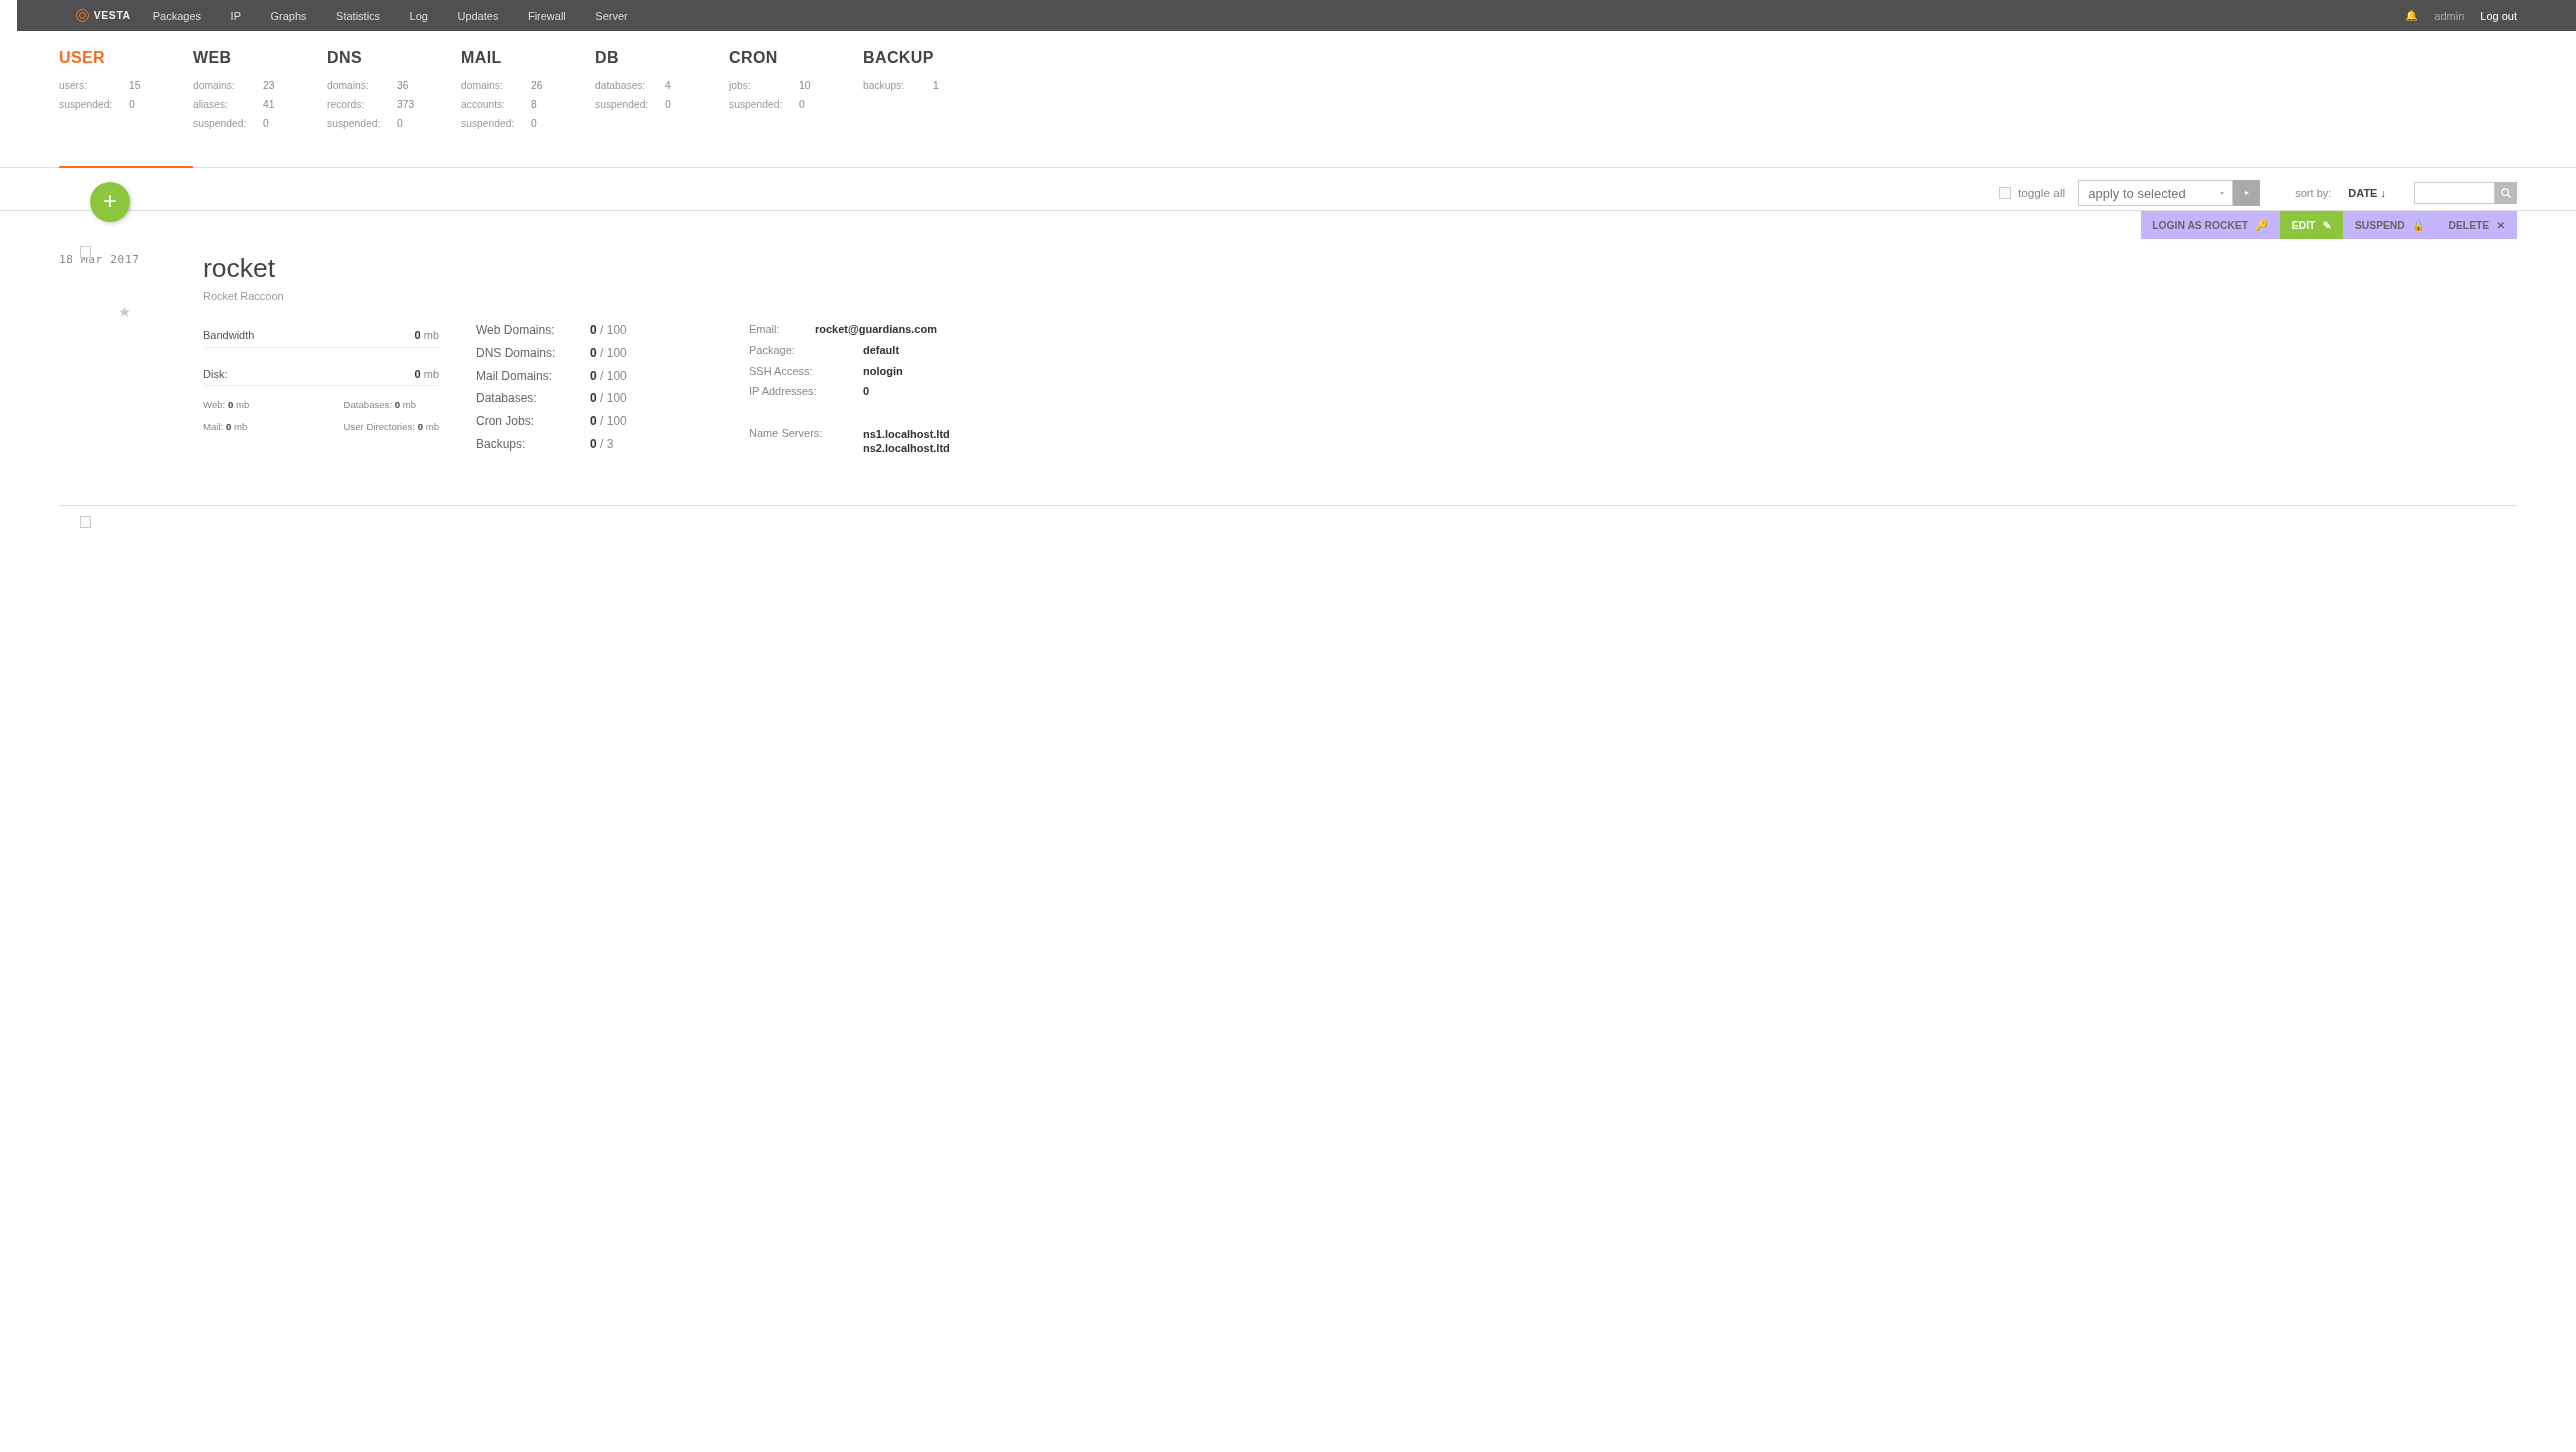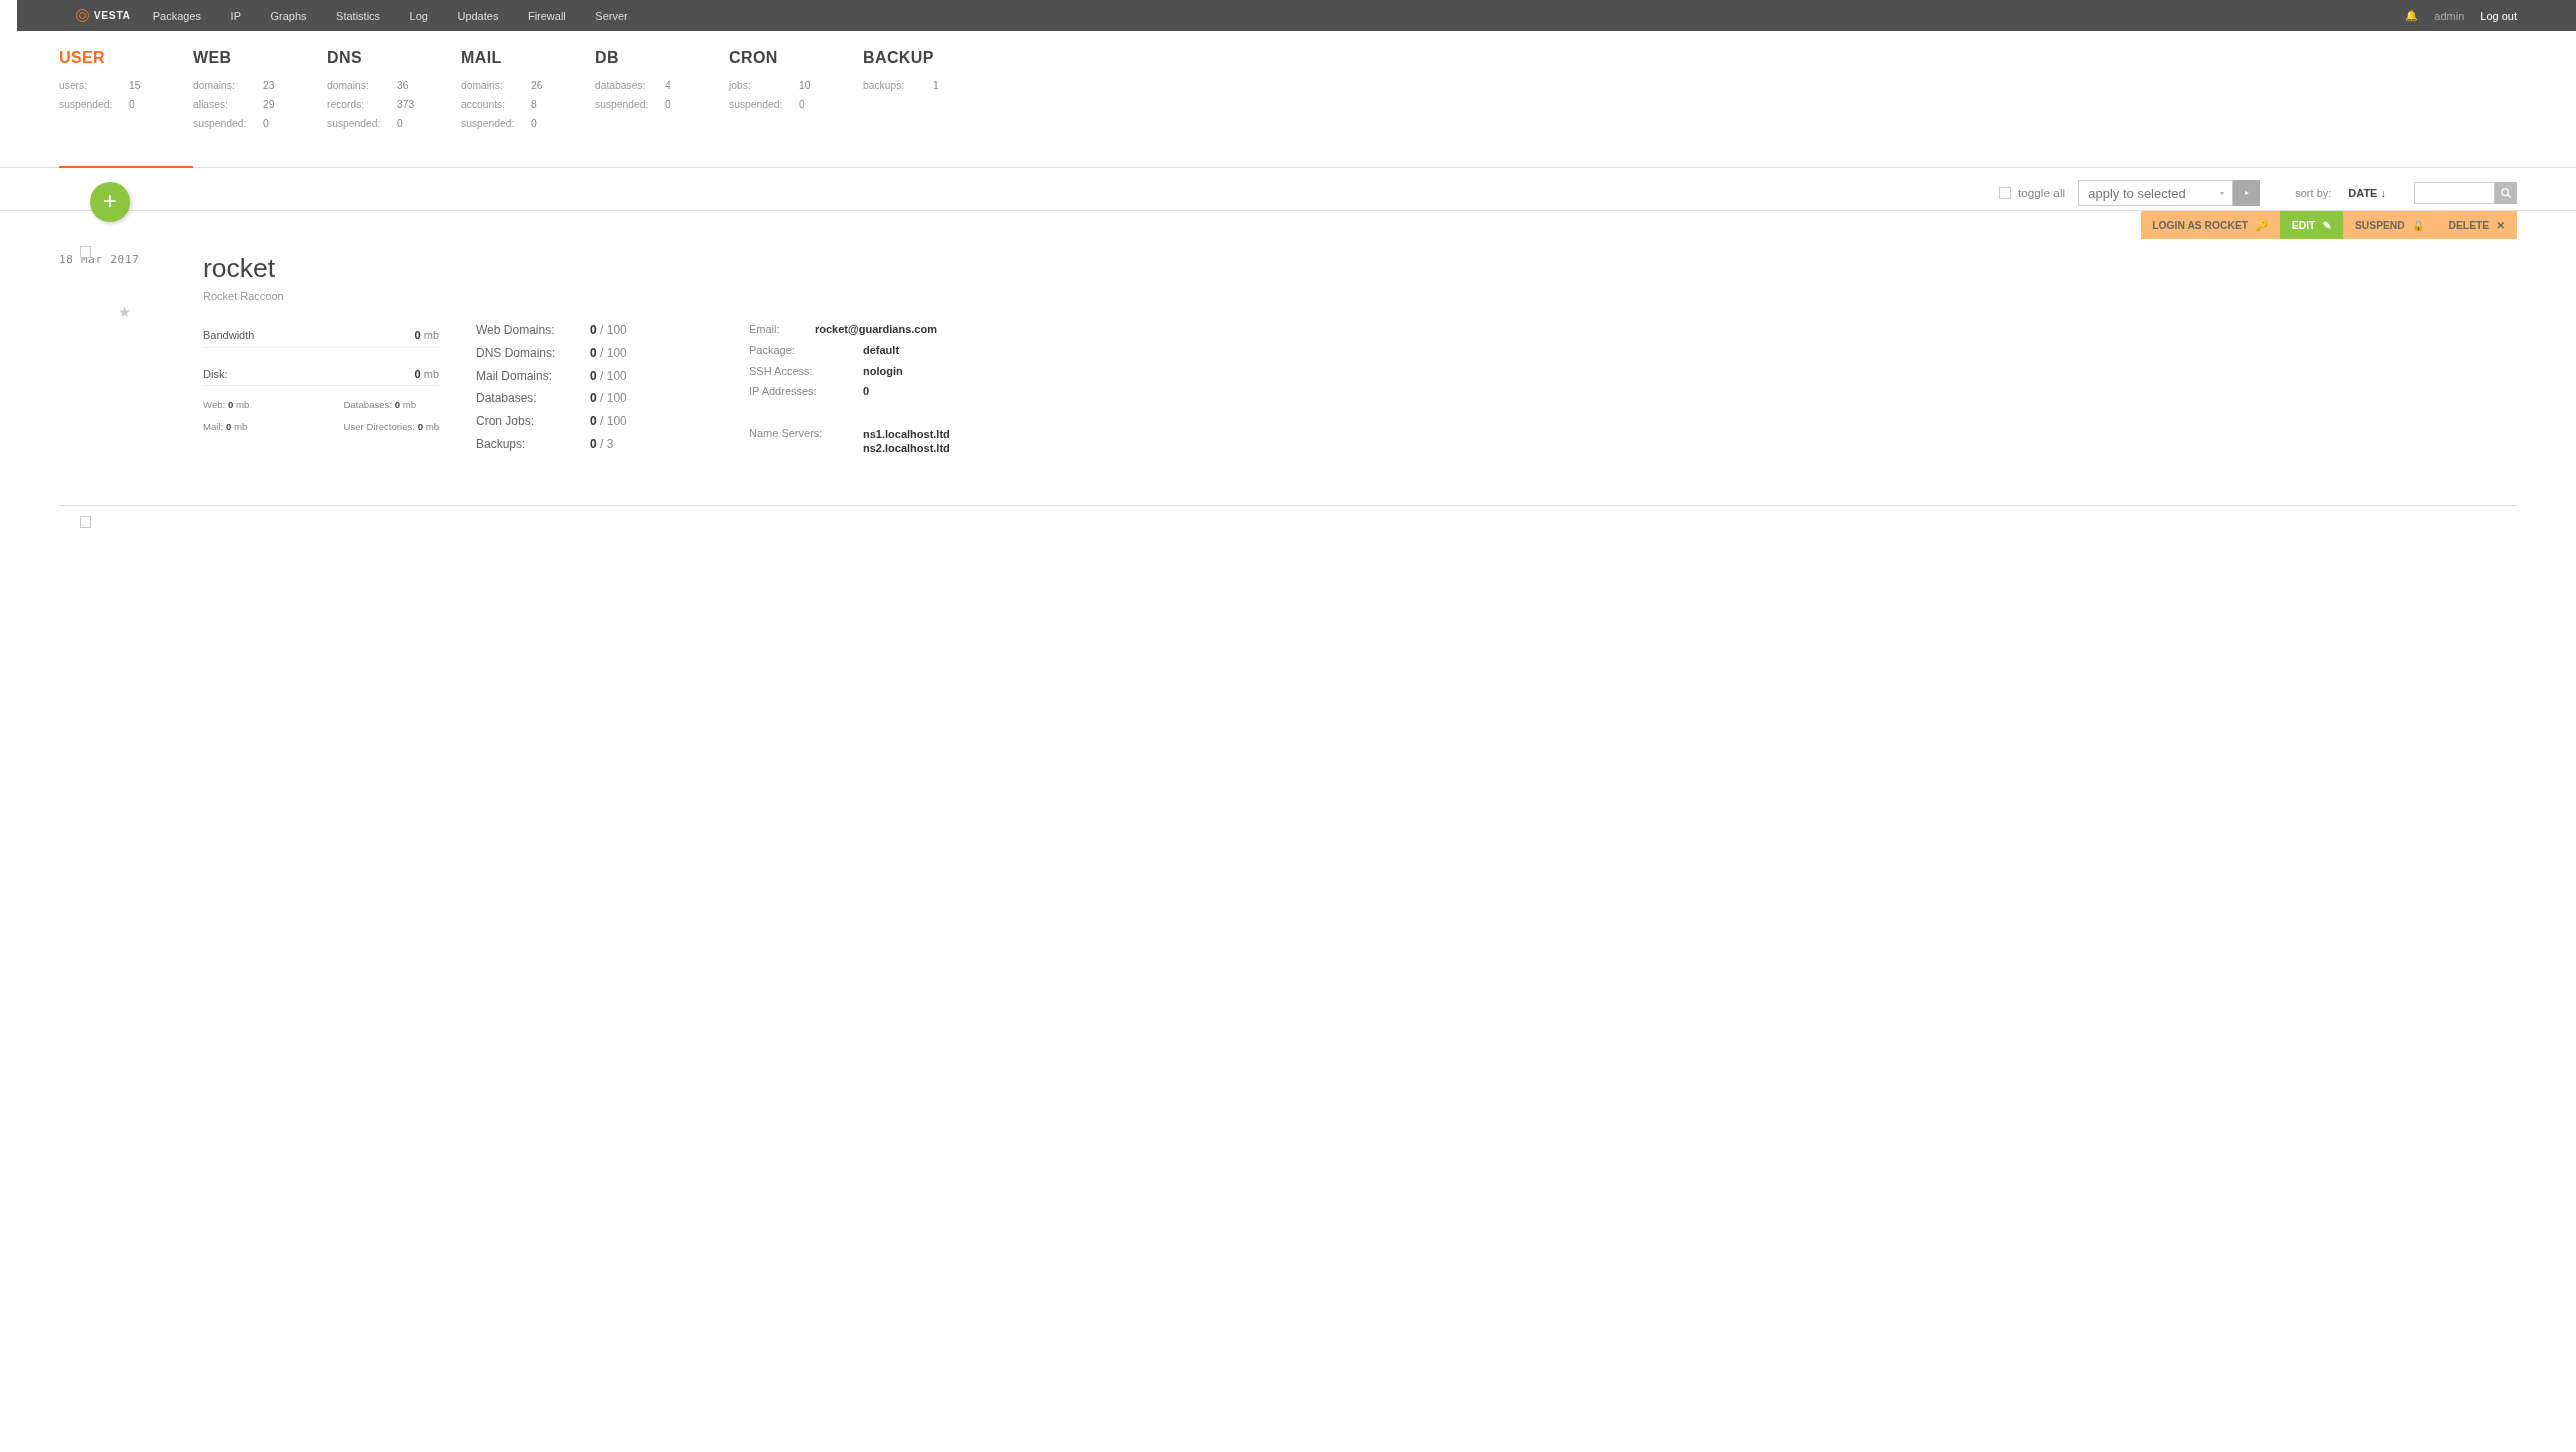--- a/index.html
+++ b/index.html
@@ -42,21 +42,21 @@
   .search-wrap { display: flex; margin-left: 14.7px; }
   .search-input { width: 81px; height: 22px; border: 0.7px solid #ccc; padding: 0 4.4px; font-size:9.6px; }
   .search-btn { width: 22px; height: 22px; background: #bbb; display:flex; align-items:center; justify-content:center; cursor:pointer; }
 
   
   .content { padding: 0 59px 29.5px; }
   .user-row { position: relative; padding-top: 11.8px; }
   .row-cb { position:absolute; left:20.6px; top:35px; }
   .row-cb .cb {}
   .actions-bar { margin-left: auto; display: flex; position: absolute; right: 0; top: 0; }
-  .action { height: 28px; padding: 0 11.8px; display:flex; align-items:center; gap:7.4px; font-size:10.3px; font-weight:bold; cursor:pointer; background:#fdba74; color:#666; }
+  .action { height: 28px; padding: 0 11.8px; display:flex; align-items:center; gap:7.4px; font-size:10.3px; font-weight:bold; cursor:pointer; background:#c4b5fd; color:#666; }
   .action.edit { background:#8cc63f; color:#fff; }
   .action-icon { font-size:10.3px; }
 
   .user-body { display:flex; padding-top: 29.5px; }
   .left-col { width: 144px; }
   .date { color:#888; font-size:11px; letter-spacing:0.7px; font-family: monospace; }
   .star { color:#ccc; font-size:14.7px; margin-top:37px; margin-left:59px; }
 
   .mid-col { flex:1; display:flex; gap:37px; }
   .col1 { width: 236px; }
@@ -126,21 +126,21 @@
       </div>
   </div>
   <div class="stat-tab">
     <div class="stat-title">WEB</div>
     <div class="stat-line">
         <span class="label">domains:</span>
         <span class="val">23</span>
       </div>
     <div class="stat-line">
         <span class="label">aliases:</span>
-        <span class="val">29</span>
+        <span class="val">41</span>
       </div>
     <div class="stat-line">
         <span class="label">suspended:</span>
         <span class="val">0</span>
       </div>
   </div>
   <div class="stat-tab">
     <div class="stat-title">DNS</div>
     <div class="stat-line">
         <span class="label">domains:</span>

